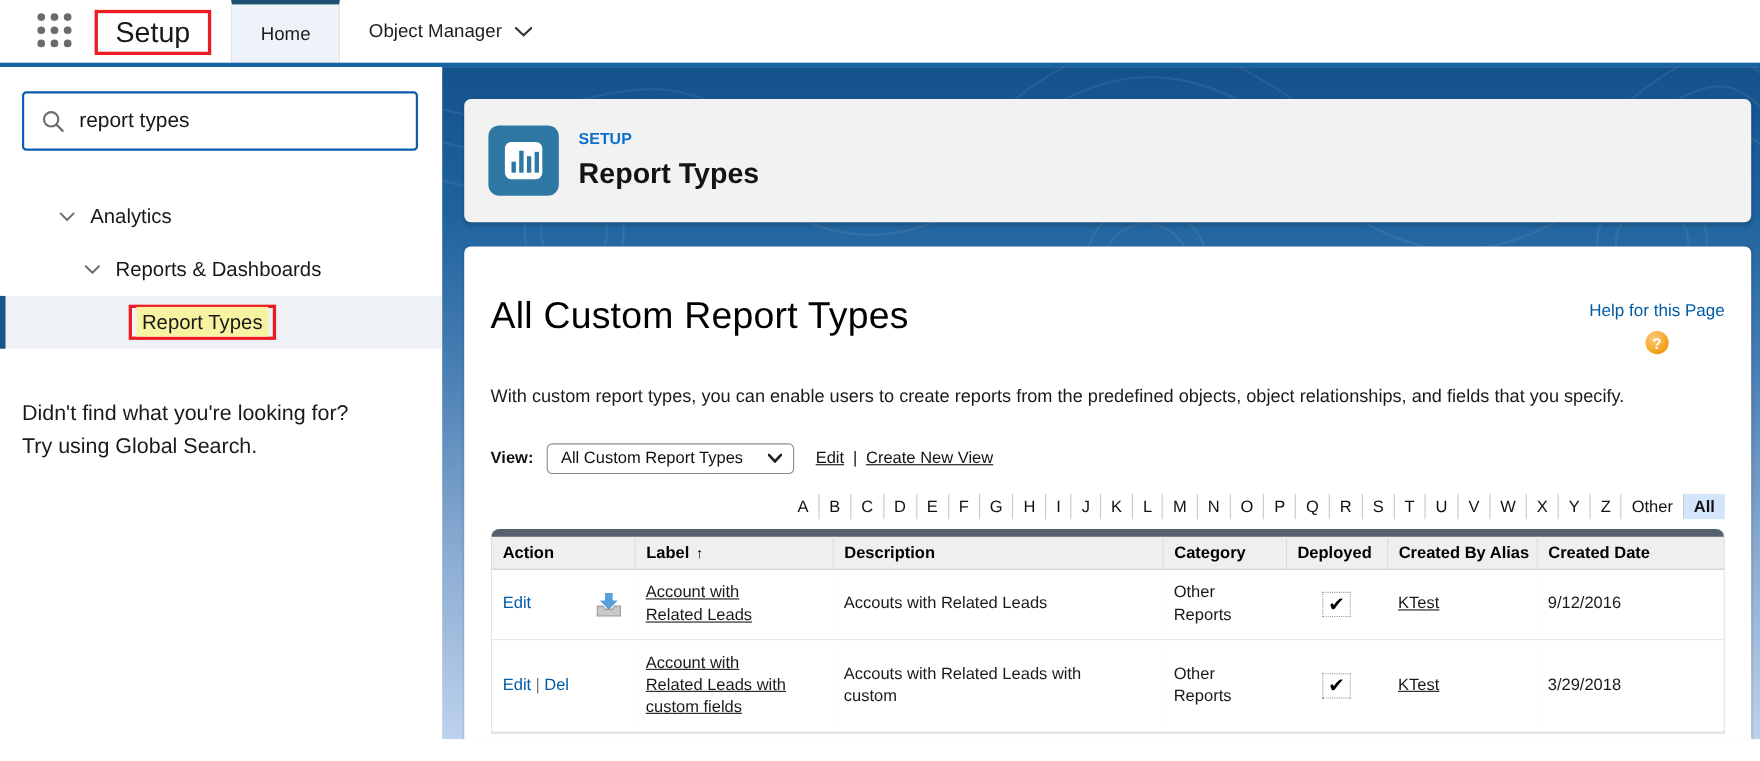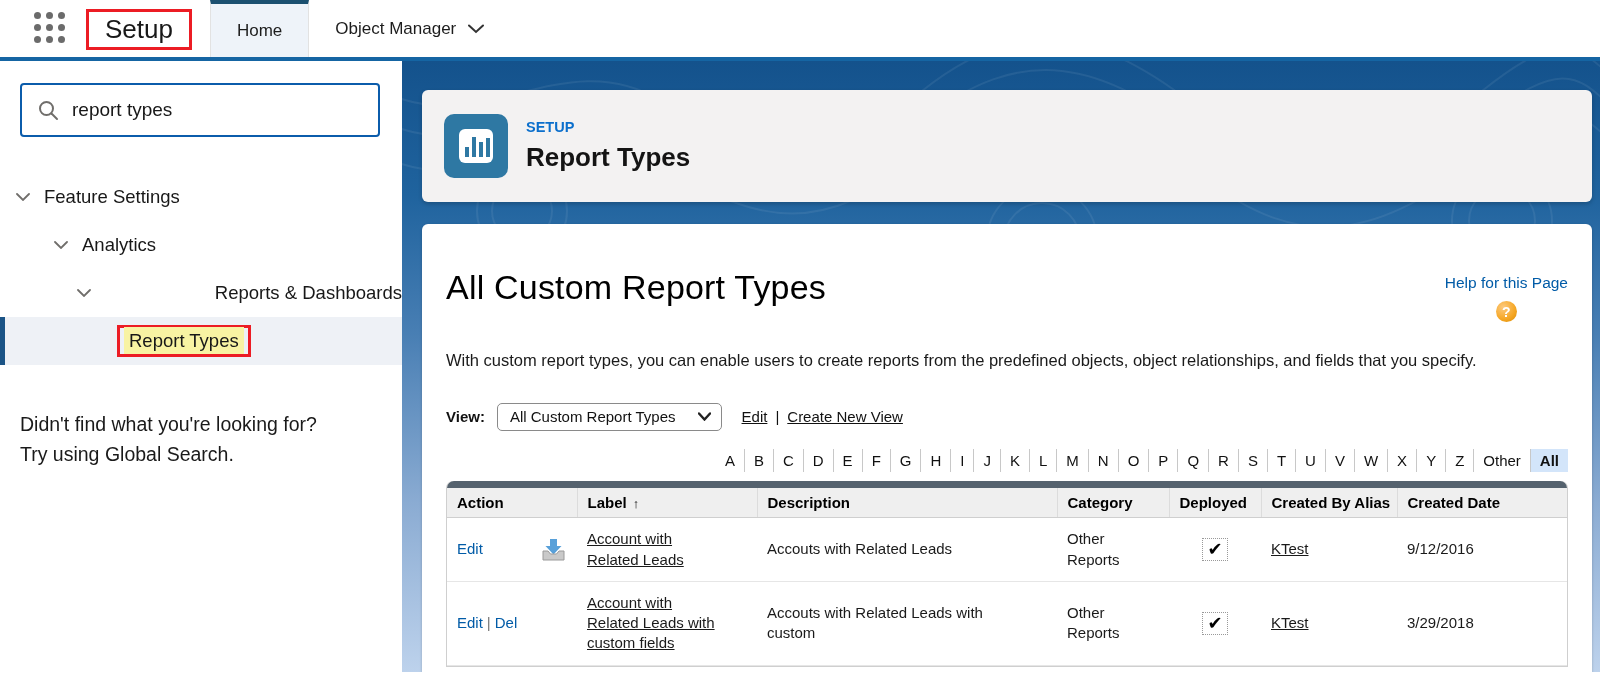--- a/index.html
+++ b/index.html
@@ -25,21 +25,21 @@
   .content-row { flex:1; display:flex; min-height:0; }
 
   
   .sidebar { width:402px; flex:0 0 402px; background:#fff; padding-top:22px; }
   .searchbox { margin:0 22px 0 20px; height:54px; border:2px solid #0b5cab; border-radius:4px;
     display:flex; align-items:center; gap:13px; padding-left:16px; background:#fff; }
   .searchbox input { border:none; outline:none; font-size:19px; color:#181818; width:270px;
     font-family:"Liberation Sans","DejaVu Sans",sans-serif; background:transparent; }
   .tree { margin-top:36px; }
   .tree-row { height:48px; display:flex; align-items:center; gap:14px; font-size:18.5px; color:#181818; cursor:pointer; }
-  .lvl0 { padding-left:16px; } .lvl1 { padding-left:54px; } .lvl2 { padding-left:77px;justify-content:space-between; }
+  .lvl0 { padding-left:16px; } .lvl1 { padding-left:54px; } .lvl2 { padding-left:77px; }
   .tree-row.selected { background:#eef1f6; border-left:5px solid #1b5486; padding-left:112px; }
   .hl-yellow { background:#f8f3a3; padding:3px 5px; }
   .sel-annot { padding:2px 4px; display:inline-block; }
   .notfound { margin:44px 30px 0 20px; font-size:19.5px; line-height:1.55; color:#1a1a1a; }
 
   
   .main { flex:1; position:relative; overflow:hidden; display:flex; flex-direction:column;
     background:linear-gradient(180deg,#14528c 0%,#1f639e 22%,#497fb4 45%,#8aabd2 72%,#bdd2ec 100%); }
   .bg-pattern { position:absolute; top:0; left:0; pointer-events:none; }
   .header-card { position:relative; margin:29px 8px 0 20px; height:112px; background:#f3f2f2;
@@ -135,26 +135,20 @@
 
     <aside class="sidebar">
       <div class="searchbox">
         <svg width="21" height="21" viewBox="0 0 21 21">
           <circle cx="8.5" cy="8.5" r="6.5" fill="none" stroke="#706e6b" stroke-width="2"></circle>
           <line x1="13.5" y1="13.5" x2="19" y2="19" stroke="#706e6b" stroke-width="2" stroke-linecap="round"></line>
         </svg>
         <input readonly="" value="report types" style="">
       </div>
       <div class="tree">
-        <div class="tree-row lvl0">
-          <svg width="14" height="8" viewBox="0 0 14 8">
-              <path d="M1 1 L7 7 L13 1" fill="none" stroke="#706e6b" stroke-width="1.8" stroke-linecap="round"></path>
-            </svg>
-          <span>Feature Settings</span>
-        </div>
         <div class="tree-row lvl1">
           <svg width="14" height="8" viewBox="0 0 14 8">
               <path d="M1 1 L7 7 L13 1" fill="none" stroke="#706e6b" stroke-width="1.8" stroke-linecap="round"></path>
             </svg>
           <span>Analytics</span>
         </div>
         <div class="tree-row lvl2">
           <svg width="14" height="8" viewBox="0 0 14 8">
               <path d="M1 1 L7 7 L13 1" fill="none" stroke="#706e6b" stroke-width="1.8" stroke-linecap="round"></path>
             </svg>

